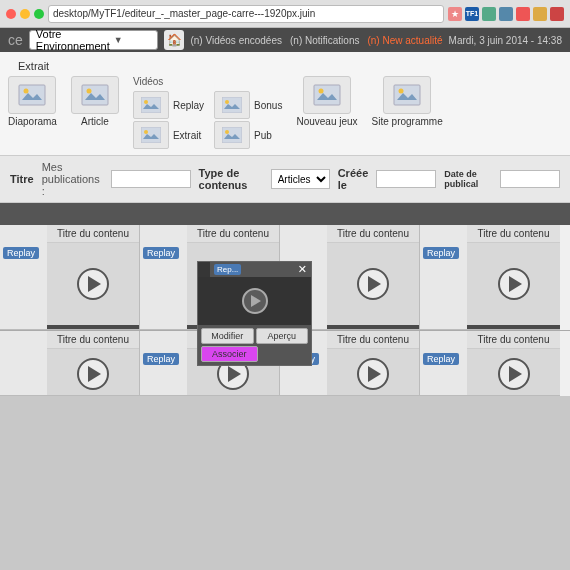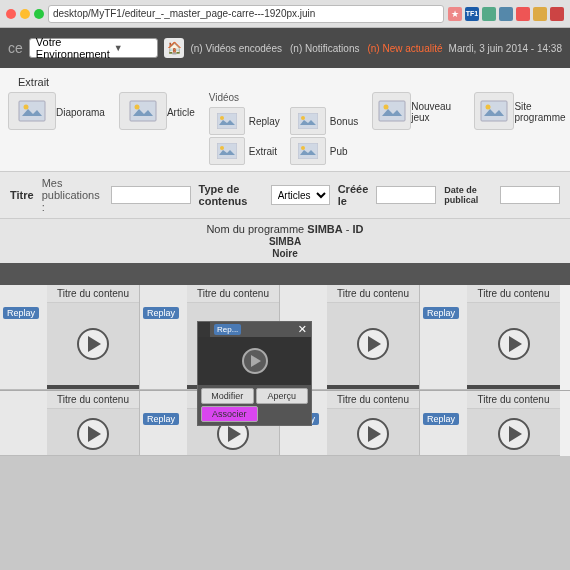--- a/index.html
+++ b/index.html
@@ -49,21 +49,21 @@
       background: #888;
       border-radius: 2px;
       font-size: 8px;
       display: flex; align-items: center; justify-content: center;
       color: white;
     }
 
     
     .app-topbar {
       background: #4a4a4a;
-      height: 40px;
+      height: 24px;
       display: flex;
       align-items: center;
       padding: 0 8px;
       gap: 6px;
     }
     .nav-back {
       color: #aaa;
       font-size: 14px;
       cursor: pointer;
     }
@@ -121,21 +121,21 @@
     .toolbar {
       background: #f5f5f5;
       border-bottom: 1px solid #ddd;
       padding: 6px 10px;
       display: flex;
       align-items: flex-start;
       gap: 20px;
     }
     .toolbar-group {
       display: flex;
-      flex-direction: row;
+      flex-direction: column;
       align-items: center;
     }
     .toolbar-icon-box {
       width: 48px;
       height: 38px;
       background: #e8e8e8;
       border: 1px solid #ccc;
       border-radius: 3px;
       display: flex;
       align-items: center;
@@ -532,31 +532,20 @@
     <span style="font-size:11px;font-weight:bold;color:#333;">Type de contenus</span>
     <select class="filter-select">
       <option>Articles</option>
     </select>
     <span style="font-size:11px;font-weight:bold;color:#333;">Créée le</span>
     <input class="filter-input" type="text" value="" style="width: 60px;">
     <span style="font-size:11px;font-weight:bold;color:#333;font-size:9px;">Date de publical</span>
     <input class="filter-input" type="text" value="" style="width: 60px;">
   </div>
 
-  <div class="programme-info">
-    <span>Nom du programme</span>
-    <span> </span>
-    <span class="programme-name">SIMBA</span>
-    <span> - </span>
-    <span class="programme-id">ID</span>
-    <br>
-    <span class="programme-sub">SIMBA</span>
-    <br>
-    <span class="programme-sub">Noire</span>
-  </div>
 
   <div class="dark-sep"></div>
 
   <div class="grid-row" style="border-bottom:1px solid #aaa;">
 
     <div class="grid-cell" style="position:relative;">
       <div class="cell-title">Titre du contenu</div>
       <div style="position:absolute;top:22px;left:3px;background:#4a7ab5;color:white;font-size:9px;padding:1px 4px;border-radius:2px;z-index:2;">Replay</div>
       <div class="cell-thumb">
         <div class="play-btn"></div>

